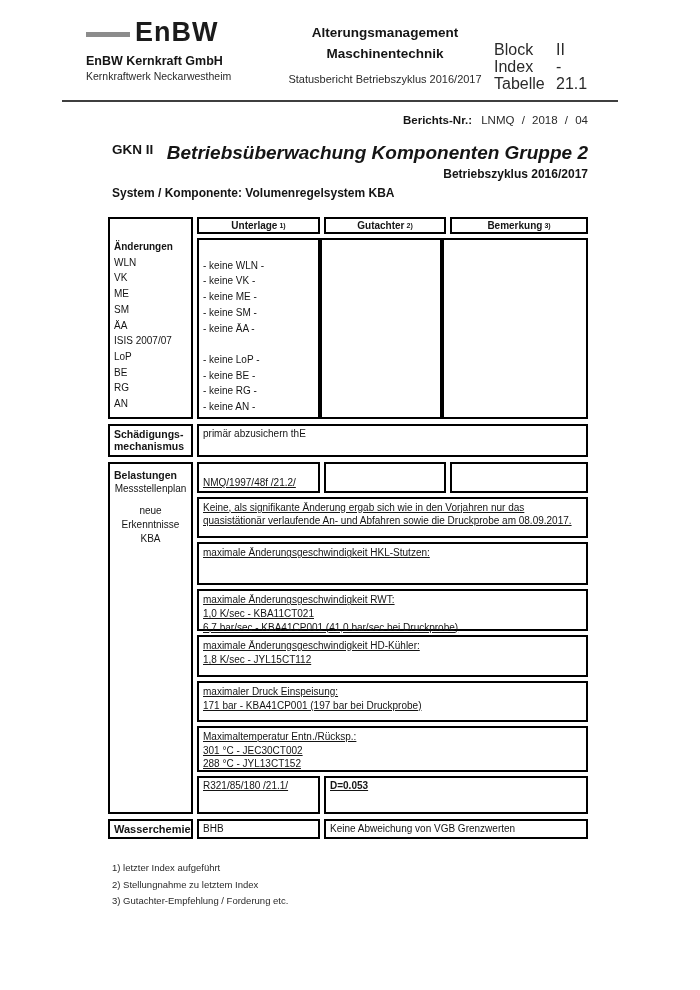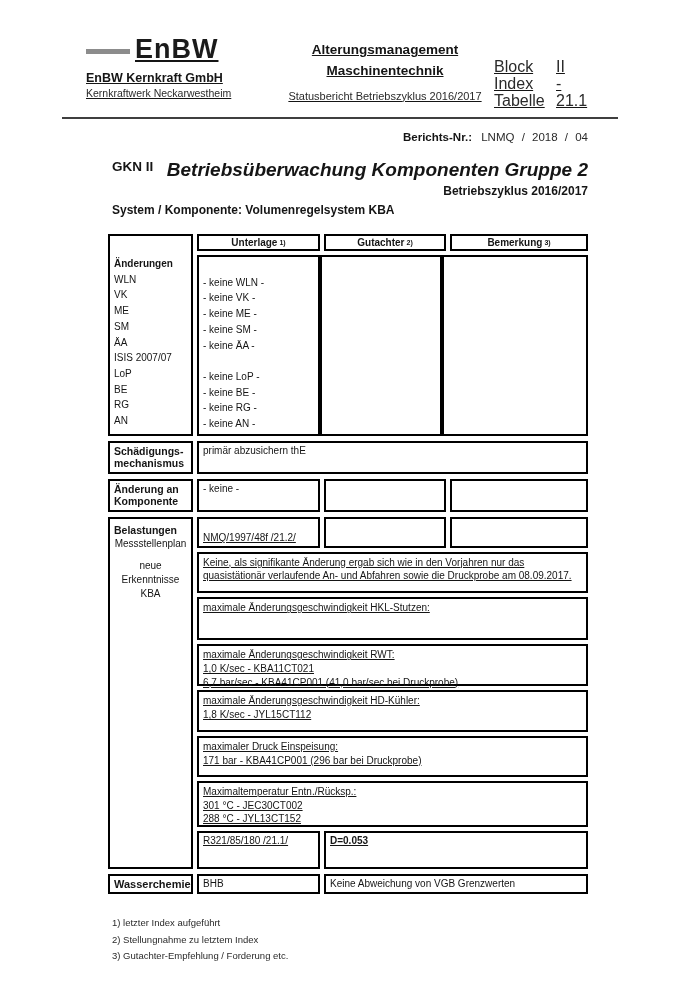--- a/index.html
+++ b/index.html
@@ -2,21 +2,21 @@
 <html><head>
 <meta charset="utf-8">
 <style>
   html,body{margin:0;padding:0;background:#e8e8e8;}
   .sheet{
     width:700px;height:990px;background:#ffffff;position:relative;
     font-family:"Liberation Sans", sans-serif;color:#151515;overflow:hidden;
     margin:0 auto;
   }
   
-  .header{display:flex;padding-top:34px;text-decoration:underline;}
+  .header{display:flex;padding-top:17px;}
   .logo-block{margin-left:86px;width:190px;flex-shrink:0;}
   .logo-row{display:flex;align-items:center;height:30px;}
   .logo-bar{width:44px;height:5px;background:#8c8c8c;margin-right:5px;margin-top:4px;}
   .logo-text{font-size:27px;font-weight:bold;letter-spacing:1px;color:#1b1b1b;}
   .company{font-weight:bold;font-size:12.5px;margin-top:7px;}
   .site{font-size:10.5px;margin-top:2px;color:#2a2a2a;}
   .center-block{flex:1;text-align:center;padding-top:6px;}
   .h1{font-size:13.5px;font-weight:bold;line-height:1.55;}
   .subtitle{font-size:11px;margin-top:8px;color:#2a2a2a;}
   .meta-block{width:206px;flex-shrink:0;padding-top:24px;font-size:16px;color:#2a2a2a;}
@@ -176,29 +176,20 @@
     </div>
 
     <div class="sec">
       <div class="cell label-col">
         <div class="seclabel">Schädigungs-</div>
         <div class="seclabel">mechanismus</div>
       </div>
       <div class="cell span-all">primär abzusichern thE</div>
     </div>
 
-    <div class="sec">
-      <div class="cell label-col">
-        <div class="seclabel">Änderung an</div>
-        <div class="seclabel">Komponente</div>
-      </div>
-      <div class="cell col1">- keine -</div>
-      <div class="cell col2"></div>
-      <div class="cell col3"></div>
-    </div>
 
     <div class="sec">
       <div class="cell label-col s4-left">
         <div class="ln4 bold" style="font-size:10.5px;padding-top:2px;">Belastungen</div>
         <div class="ln4 right">Messstellenplan</div>
         <div class="ln4 right mt8">neue Erkenntnisse</div>
         <div class="ln4 right">KBA</div>
       </div>
       <div class="s4-right">
         <div class="row rowA">
@@ -216,21 +207,21 @@
           <div class="bx-ln3">maximale Änderungsgeschwindigkeit RWT:</div>
           <div class="bx-ln3">1,0 K/sec - KBA11CT021</div>
           <div class="bx-ln3">6,7 bar/sec - KBA41CP001 (41,0 bar/sec bei Druckprobe)</div>
         </div>
         <div class="cell span-all rowE">
           <div class="bx-ln">maximale Änderungsgeschwindigkeit HD-Kühler:</div>
           <div class="bx-ln">1,8 K/sec - JYL15CT112</div>
         </div>
         <div class="cell span-all rowF">
           <div class="bx-ln">maximaler Druck Einspeisung:</div>
-          <div class="bx-ln">171 bar - KBA41CP001 (296 bar bei Druckprobe)</div>
+          <div class="bx-ln">171 bar - KBA41CP001 (197 bar bei Druckprobe)</div>
         </div>
         <div class="cell span-all rowG">
           <div class="bx-ln3">Maximaltemperatur Entn./Rücksp.:</div>
           <div class="bx-ln3">301 °C - JEC30CT002</div>
           <div class="bx-ln3">288 °C - JYL13CT152</div>
         </div>
         <div class="row rowH">
           <div class="cell col1">R321/85/180 /21.1/</div>
           <div class="cell span23 bold">D=0.053</div>
         </div>

